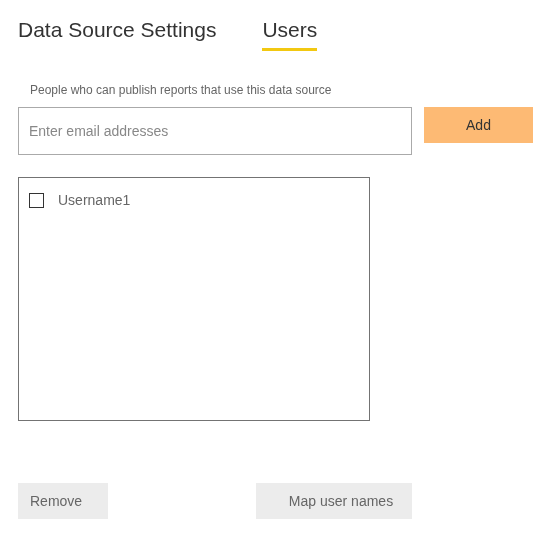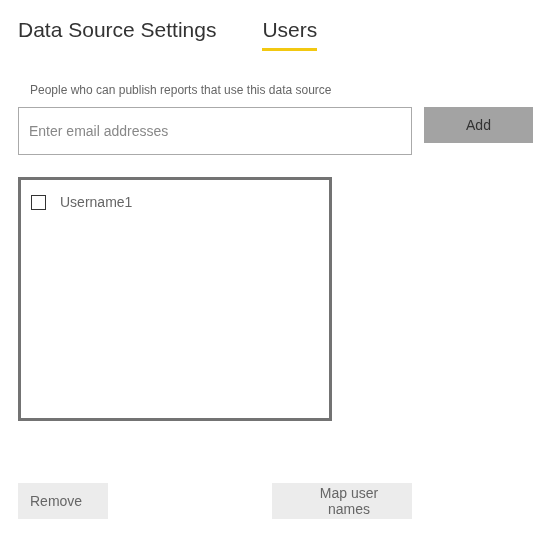--- a/index.html
+++ b/index.html
@@ -48,31 +48,31 @@
       padding: 16px 10px;
       font-size: 14px;
       color: #333;
       outline: none;
       font-family: inherit;
     }
     .email-input::placeholder { color: #888; }
     .add-btn {
       flex: 1;
       height: 36px;
-      background: #a3a3a3;
+      background: #fdba74;
       border: none;
       font-size: 14px;
       color: #333;
       cursor: pointer;
       font-family: inherit;
     }
     .user-list {
-      width: 314px;
+      width: 352px;
       height: 244px;
-      border: 3px solid #737373;
+      border: 1px solid #737373;
       padding: 10px 10px;
     }
     .user-row {
       display: flex;
       align-items: center;
       padding: 4px 0;
       font-size: 14px;
       color: #666;
     }
     .checkbox {
@@ -109,21 +109,21 @@
       border: none;
       background: #ECECEC;
       color: #666;
       font-size: 14px;
       cursor: pointer;
       padding: 0 18px;
       font-family: inherit;
       margin-top: 40px;
     }
     .gray-btn:first-child { width: 90px; text-align:left; padding-left:12px;}
-    .gray-btn:last-child { width: 140px; padding-left: 32px; }
+    .gray-btn:last-child { width: 156px; padding-left: 32px; }
   </style>
 </head>
 <body>
 
 <div class="tabs">
   <div class="tab">Data Source Settings</div>
   <div class="tab active">Users</div>
 </div>
 
 <div class="desc">People who can publish reports that use this data source</div>

